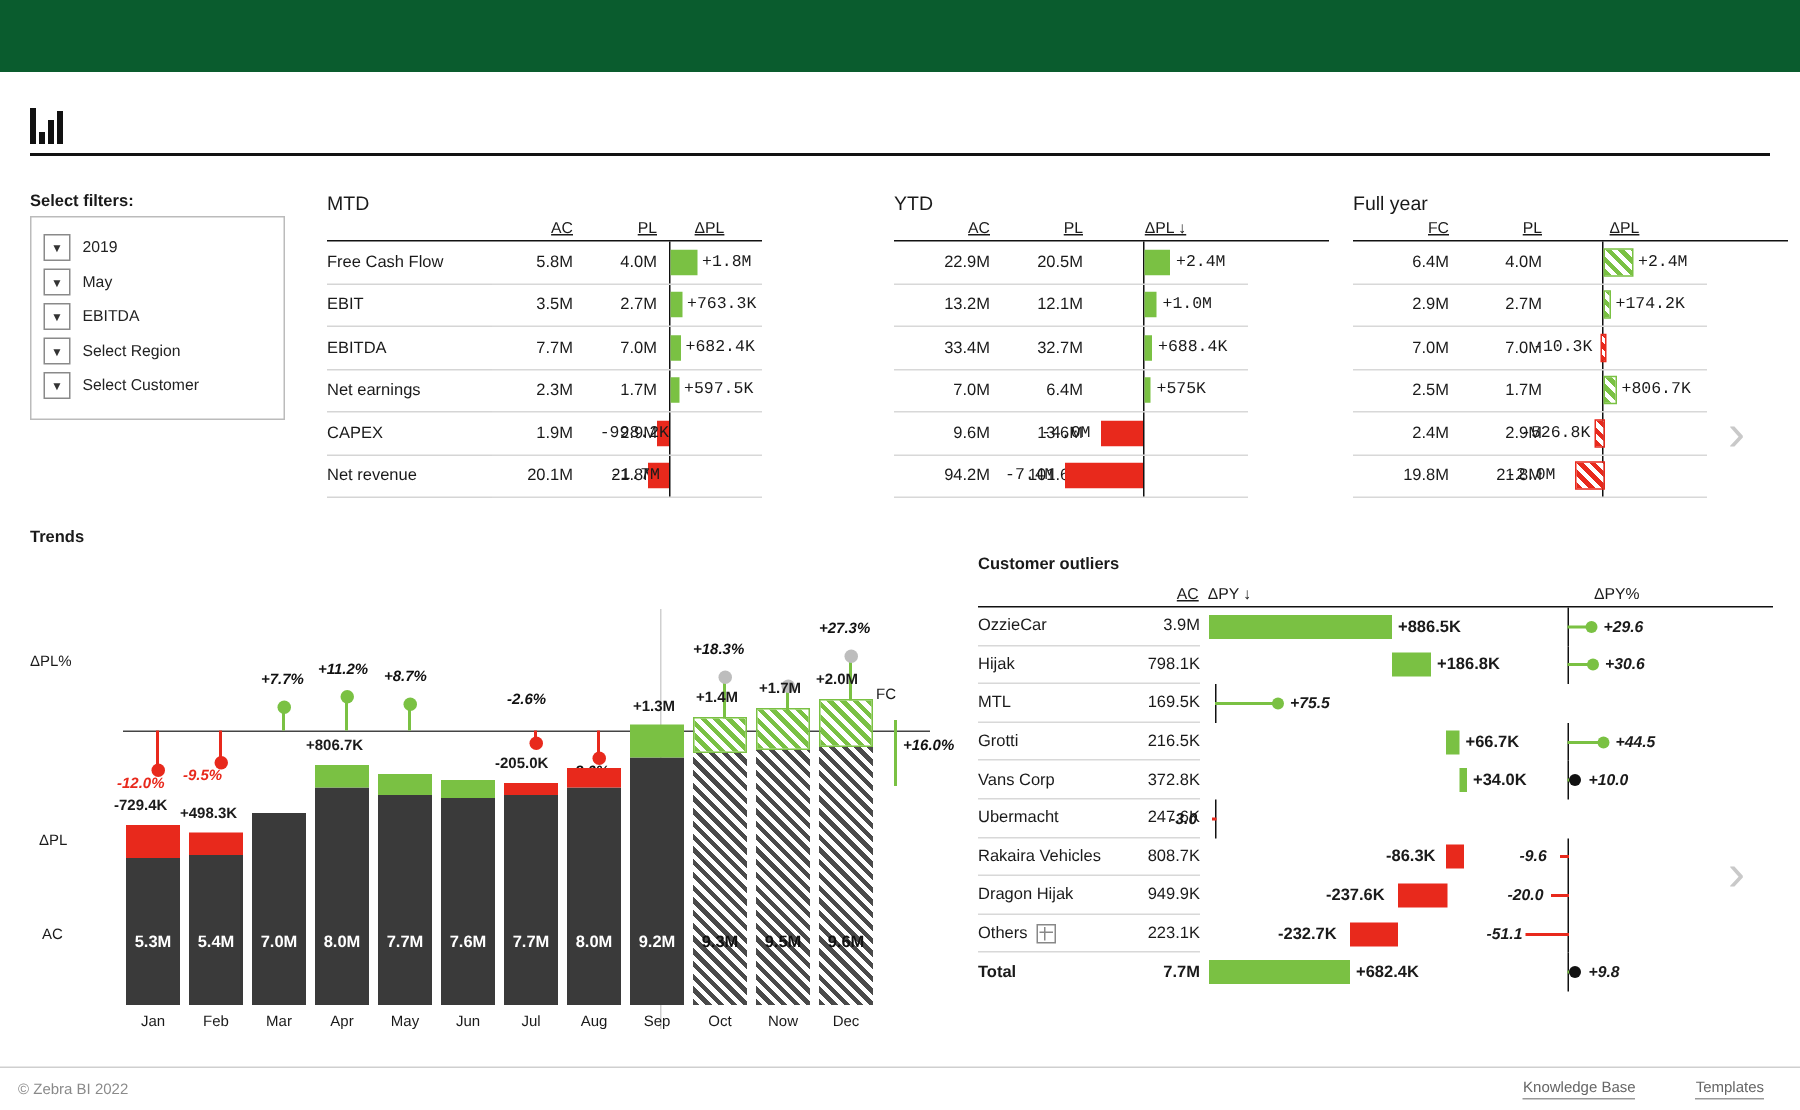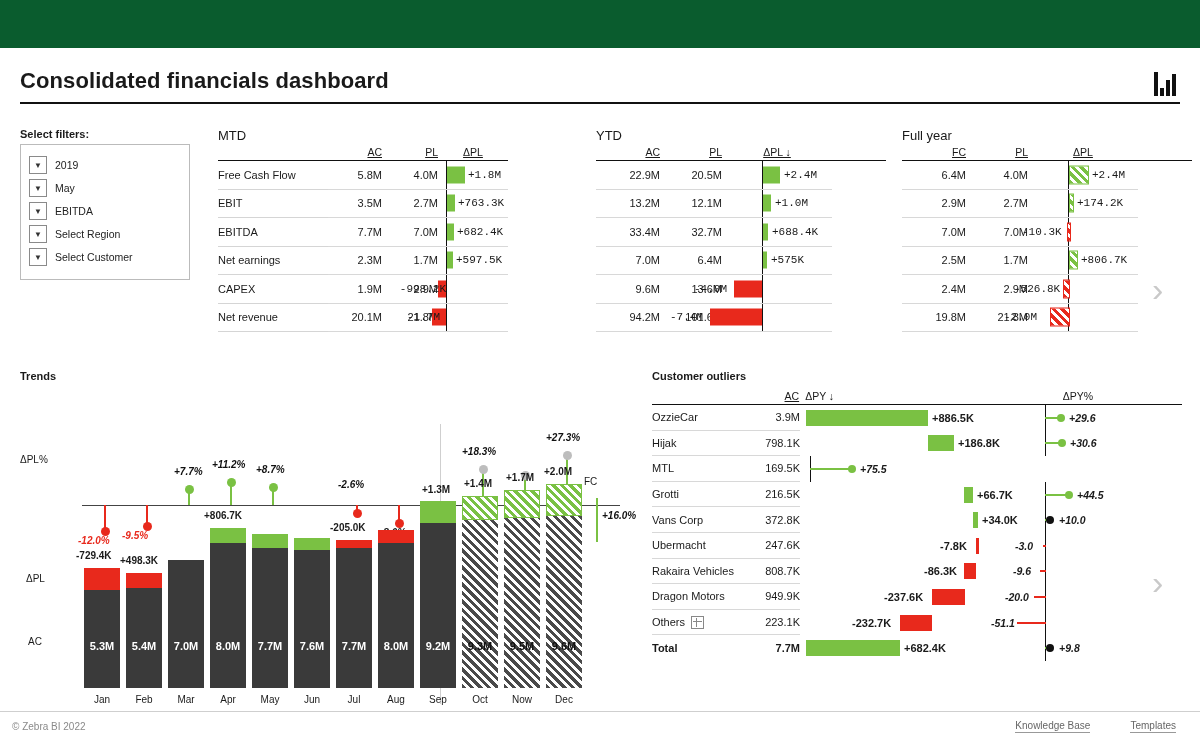--- a/index.html
+++ b/index.html
@@ -45,21 +45,21 @@
   .chartcell{position:relative;height:100%;font-family:Liberation Mono, monospace;}
   .axis{position:absolute;top:0;bottom:0;width:1px;background:#111;}
   .bar{position:absolute;top:50%;transform:translateY(-50%);height:17px;}
   .bar.g{background:#7ac143;}
   .bar.r{background:#e8291c;}
   .bar.hg{background:repeating-linear-gradient(45deg,#7ac143 0 3px,#ffffff 3px 6px);border:1px solid #7ac143;}
   .bar.hr{background:repeating-linear-gradient(45deg,#e8291c 0 3px,#ffffff 3px 6px);border:1px solid #e8291c;}
   .bval{position:absolute;top:50%;transform:translateY(-50%);font-size:11px;white-space:nowrap;}
 
   
-  .trends{position:absolute;left:20px;top:370px;width:610px;}
+  .trends{position:absolute;left:20px;top:352px;width:610px;}
   .sec-title{font-size:11px;font-weight:700;}
   .trend-wrap{position:relative;height:320px;margin-top:6px;}
   .tr-axis{position:absolute;left:62px;right:10px;height:1px;background:#444;top:117px;}
   .lolli{position:absolute;width:2px;}
   .lolli .dot{position:absolute;left:-3.5px;width:9px;height:9px;border-radius:50%;}
   .lolli .lbl{position:absolute;font-size:10px;font-style:italic;font-weight:700;white-space:nowrap;}
   .axis-label{position:absolute;font-size:10px;font-style:italic;}
   .ac-col{position:absolute;background:#3a3a3a;}
   .ac-col.fc{background:repeating-linear-gradient(45deg,#4a4a4a 0 3px,#fff 3px 6px);}
   .ac-val{position:absolute;color:#fff;font-size:11px;font-weight:700;text-align:center;}
@@ -96,21 +96,20 @@
   .footer .right span{color:#666;border-bottom:1px solid #999;padding-bottom:1px;}
 
   .chev{position:absolute;color:#c9c9c9;font-size:34px;font-weight:300;line-height:1;}
 </style>
 </head>
 <body>
 
 <div class="topbar"></div>
 
 <div class="title-row">
-  <div class="page-title">Consolidated financials dashboard</div>
   <div class="logo">
     <i style="height:24px"></i>
       <i style="height:8px"></i>
       <i style="height:16px"></i>
       <i style="height:22px"></i>
   </div>
 </div>
 <div class="title-underline"></div>
 
 <div class="filters">
@@ -558,45 +557,41 @@
       <div class="pct" style="width:120px">
           <div class="pct-axis" style="left:10px"></div>
           <div class="pline" style="left:10px;width:5px;background:#7ac143"></div>
           <div class="pdot" style="left:11px;background:#111"></div>
           <div class="pval" style="left:24px">+10.0</div>
         </div>
     </div>
     <div class="o-row">
         <div class="olbl" style="width:92px">Ubermacht</div>
         <div class="oac" style="width:56px">247.6K</div>
-      <div class="wf" style="width:235px">
-          <div class="seg r" style="left:176px;width:3px"></div>
-          <div class="val" style="left:140px">-7.8K</div>
-        </div>
       <div class="pct" style="width:120px">
           <div class="pct-axis" style="left:10px"></div>
           <div class="pline" style="left:8px;width:3px;background:#e8291c"></div>
           <div class="pval" style="left:-20px">-3.0</div>
         </div>
     </div>
     <div class="o-row">
         <div class="olbl" style="width:92px">Rakaira Vehicles</div>
         <div class="oac" style="width:56px">808.7K</div>
       <div class="wf" style="width:235px">
           <div class="seg r" style="left:164px;width:12px"></div>
           <div class="val" style="left:124px">-86.3K</div>
         </div>
       <div class="pct" style="width:120px">
           <div class="pct-axis" style="left:10px"></div>
           <div class="pline" style="left:5px;width:6px;background:#e8291c"></div>
           <div class="pval" style="left:-22px">-9.6</div>
         </div>
     </div>
     <div class="o-row">
-        <div class="olbl" style="width:92px">Dragon Motors</div>
+        <div class="olbl" style="width:92px">Dragon Hijak</div>
         <div class="oac" style="width:56px">949.9K</div>
       <div class="wf" style="width:235px">
           <div class="seg r" style="left:132px;width:33px"></div>
           <div class="val" style="left:84px">-237.6K</div>
         </div>
       <div class="pct" style="width:120px">
           <div class="pct-axis" style="left:10px"></div>
           <div class="pline" style="left:-1px;width:12px;background:#e8291c"></div>
           <div class="pval" style="left:-30px">-20.0</div>
         </div>

